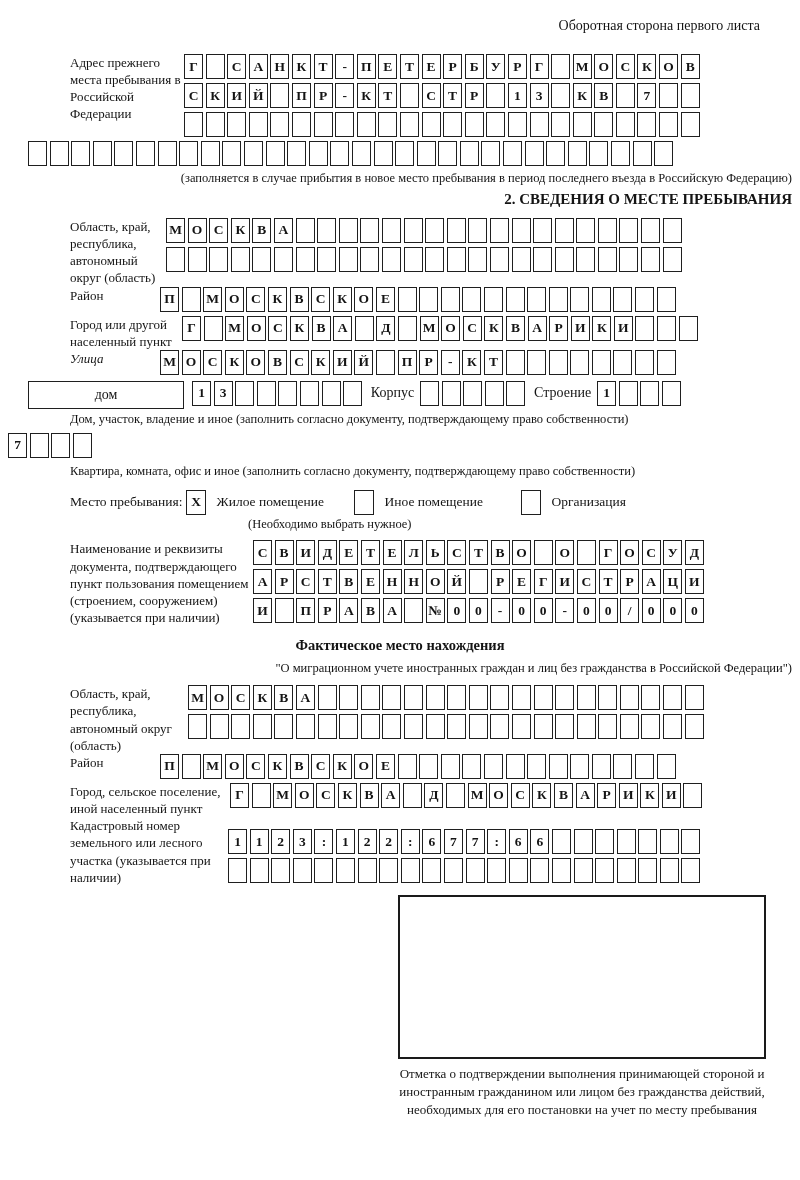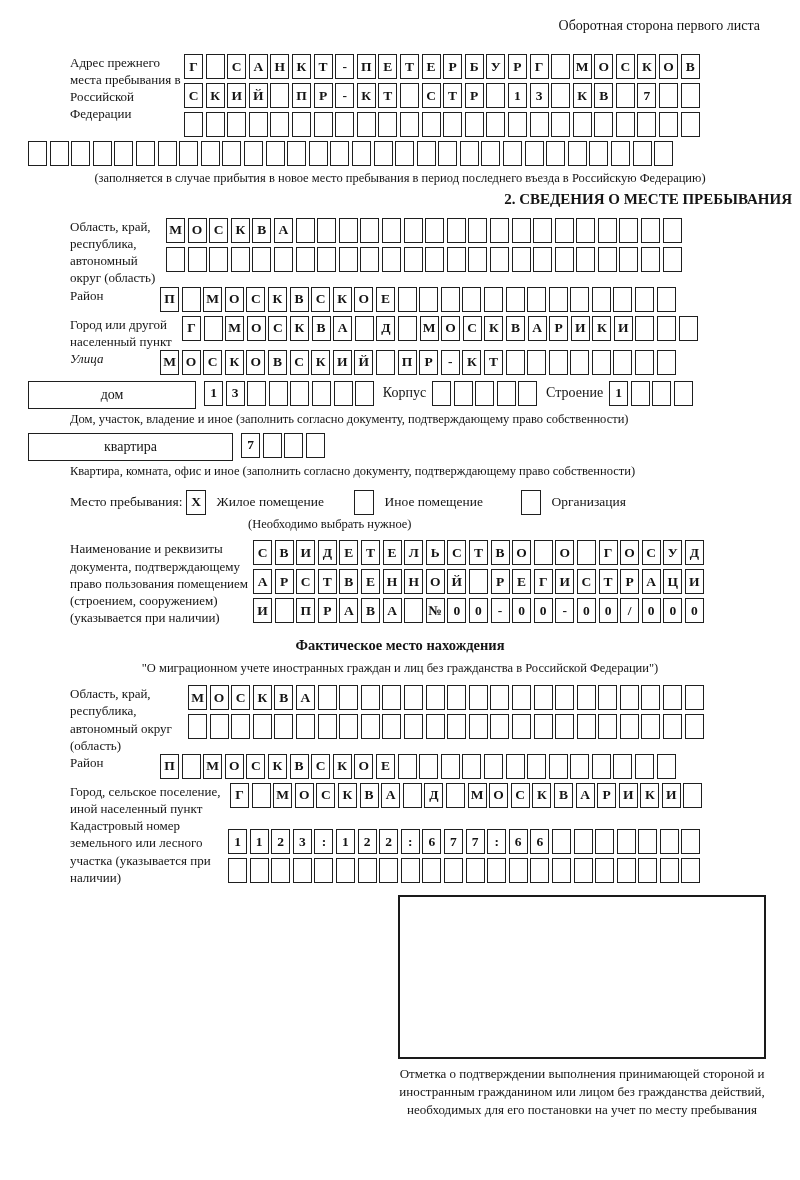--- a/index.html
+++ b/index.html
@@ -32,32 +32,32 @@
   .w-city     { width: 174px; }
   .w-street   { width: 152px; font-style: italic; }
   .w-doc      { width: 245px; }
   .w-fregion  { width: 180px; }
   .w-fcity    { width: 222px; }
   .w-cad      { width: 220px; }
 
   .fullrow { margin-left: 20px; margin-top: 0px; }
 
   .note { font-size: 12.5px; line-height: 1.35; }
-  .note.center { text-align: center; width: 100%; }
+  .note.center { text-align: right; width: 100%; }
   .note.indent { padding-left: 62px; margin: 1px 0 5px 0; }
 
   .h2 { text-align: right; font-weight: bold; font-size: 15px; margin: 4px 0 10px 0; }
   .h3 { text-align: center; font-weight: bold; font-size: 14.5px; margin: 10px 0 6px 0; }
 
   .houserow, .aptrow { display: flex; align-items: flex-start; margin-top: 2px; }
   .bigbox {
     height: 28px; border: 1.5px solid #1f1f1f; margin-left: 20px; margin-right: 8px;
     display: flex; align-items: center; justify-content: center; font-size: 14px; flex-shrink: 0;
   }
-  .bigbox.dom  { width: 168px; }
+  .bigbox.dom  { width: 156px; }
   .bigbox.apt  { width: 205px; }
   .inline-lbl { font-size: 14px; margin: 4px 6px 0 6px; }
 
   .stayrow { display: flex; align-items: flex-start; margin-top: 10px; }
   .stay-lbl { font-size: 13.5px; padding-left: 62px; width: 178px; flex-shrink: 0; margin-top: 4px; }
   .opt-lbl { font-size: 13.5px; margin: 4px 12px 0 8px; }
   .cb2 { margin-left: 18px; } .cb3 { margin-left: 26px; }
   .staynote { margin-left: 240px; margin-top: 1px; margin-bottom: 8px; }
 
   .docblock { margin-top: 6px; }
@@ -374,21 +374,20 @@
     <div class="grid">
         <span class="cell">1</span>
         <span class="cell"></span>
         <span class="cell"></span>
         <span class="cell"></span>
       </div>
   </div>
   <div class="note indent">Дом, участок, владение и иное (заполнить согласно документу, подтверждающему право собственности)</div>
 
   <div class="aptrow">
-    <div class="bigbox apt">квартира</div>
     <div class="grid">
         <span class="cell">7</span>
         <span class="cell"></span>
         <span class="cell"></span>
         <span class="cell"></span>
       </div>
   </div>
   <div class="note indent">Квартира, комната, офис и иное (заполнить согласно документу, подтверждающему право собственности)</div>
 
   <div class="stayrow">
@@ -396,21 +395,21 @@
     <span class="cell cb">X</span>
     <div class="opt-lbl">Жилое помещение</div>
     <span class="cell cb cb2"></span>
     <div class="opt-lbl">Иное помещение</div>
     <span class="cell cb cb3"></span>
     <div class="opt-lbl">Организация</div>
   </div>
   <div class="note staynote">(Необходимо выбрать нужное)</div>
 
   <div class="frow docblock">
-    <div class="lbl w-doc">Наименование и реквизиты документа, подтверждающему право пользования помещением (строением, сооружением) (указывается при наличии)</div>
+    <div class="lbl w-doc">Наименование и реквизиты документа, подтверждающего пункт пользования помещением (строением, сооружением) (указывается при наличии)</div>
     <div class="gcol">
       <div class="grid">
           <span class="cell">С</span>
           <span class="cell">В</span>
           <span class="cell">И</span>
           <span class="cell">Д</span>
           <span class="cell">Е</span>
           <span class="cell">Т</span>
           <span class="cell">Е</span>
           <span class="cell">Л</span>

